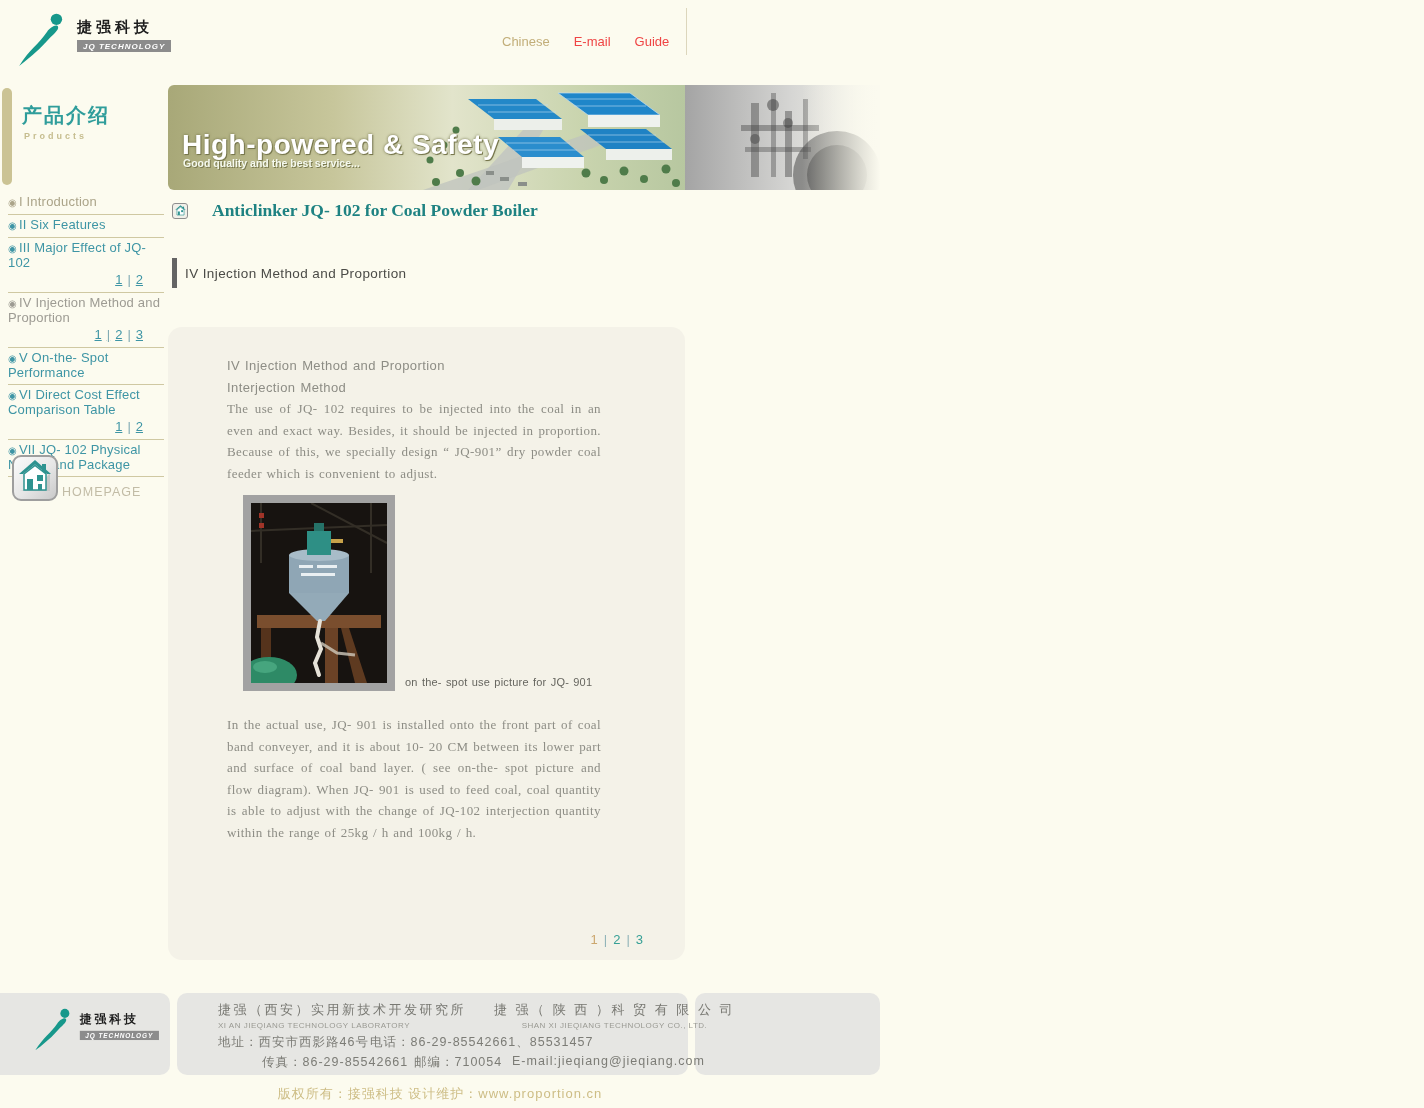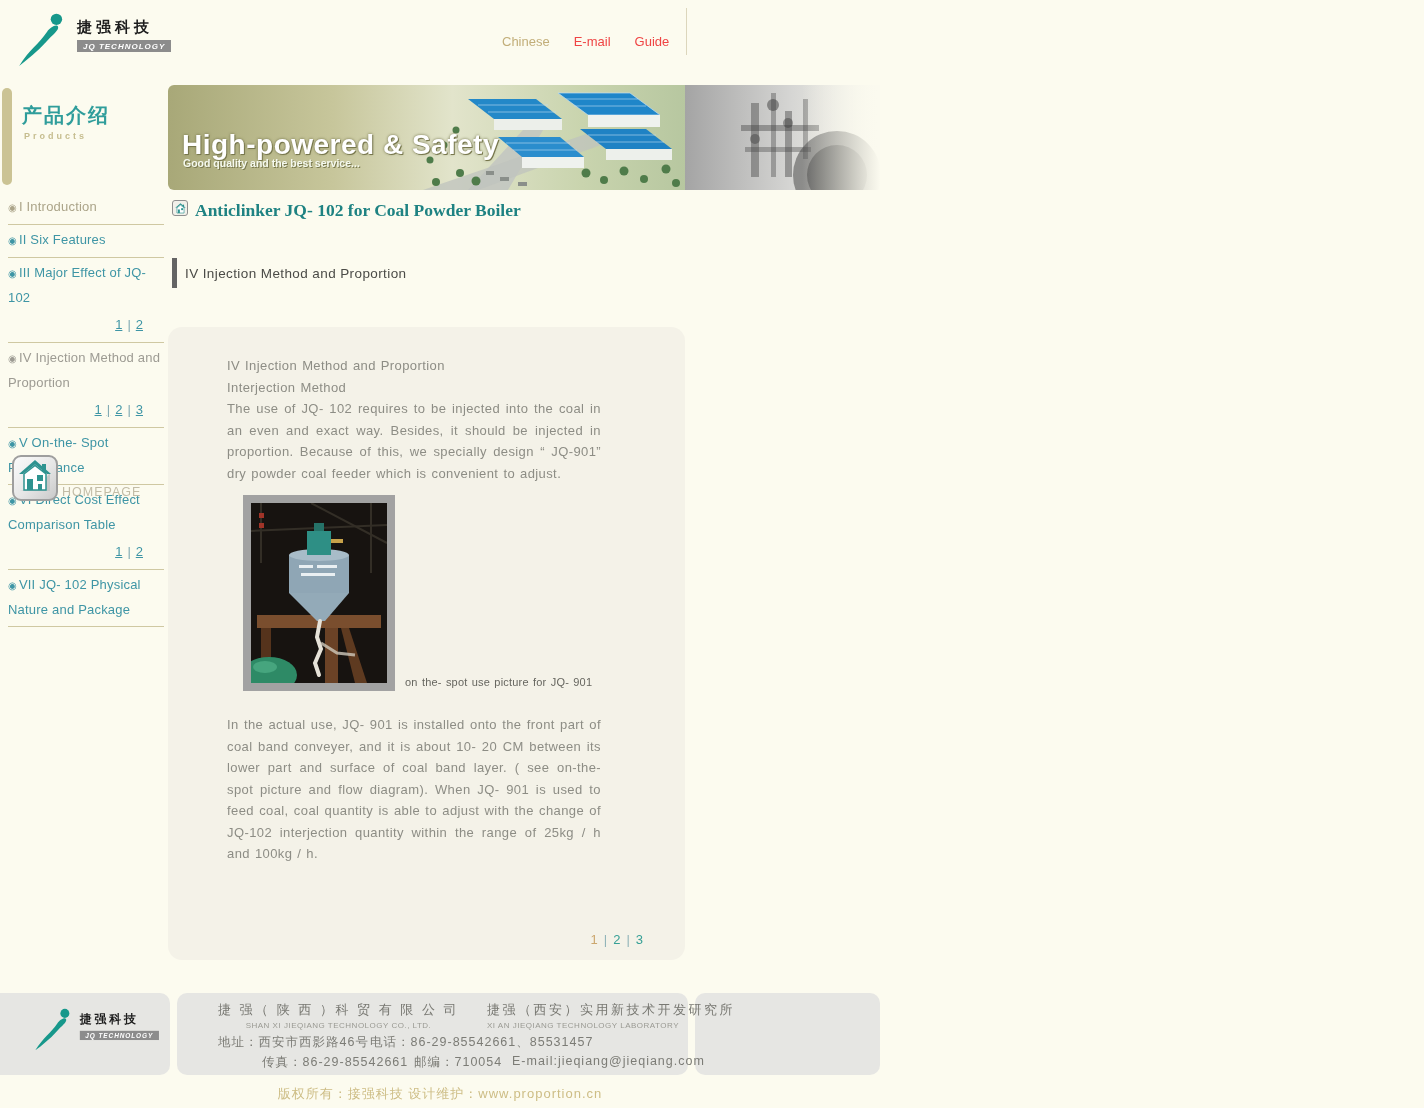--- a/index.html
+++ b/index.html
@@ -18,21 +18,21 @@
   .topnav{display:flex;gap:24px;font-size:13px;}
   .topnav a{text-decoration:none;cursor:pointer;}
   .nav-tan{color:#C2AE79;}
   .nav-blue{color:#ef4444;}
   .hdr-divider{width:1px;height:47px;background:#DCD6BC;}
 
   
   .side-strip{width:10px;height:97px;background:#CBC394;border-radius:5px;}
   .side-title{font-size:20px;font-weight:bold;color:#2F9D9B;letter-spacing:2px;}
   .side-sub{font-size:9px;font-weight:bold;color:#C6BD8F;letter-spacing:3px;}
-  .menu{width:156px;font-size:13px;line-height:24px;}
+  .menu{width:156px;font-size:13px;line-height:14px;}
   .m-block{border-bottom:1px solid #CFC8A2;padding:3px 0 4px;}
   .m-item{cursor:pointer;letter-spacing:0.2px;}
   .teal{color:#3E95A5;}
   .muted-tan{color:#ABA489;}
   .muted-gray{color:#9D9B93;}
   .bullet{font-size:10px;margin-right:2px;}
   .m-pages{text-align:right;padding:3px 18px 1px 0;color:#3E95A5;text-decoration:underline;}
   .m-pages a{color:#3E95A5;text-decoration:none;cursor:pointer;padding:0 3px;}
   .m-pages .psep{color:#7FA9B2;padding:0 2px;}
   .home-row{display:flex;align-items:flex-end;gap:4px;}
@@ -43,32 +43,32 @@
 
   
   .banner-left{left:168px;top:85px;width:517px;height:105px;border-radius:6px 0 0 6px;overflow:hidden;}
   .banner-right{left:685px;top:85px;width:195px;height:105px;overflow:hidden;}
   .banner-head{left:14px;top:44px;font-size:28px;font-weight:bold;color:#FFFFFF;
     text-shadow:1px 1px 0 #77774D,0 0 3px #6E6E46;letter-spacing:0.5px;}
   .banner-sub{left:15px;top:72px;font-size:10.5px;font-weight:bold;color:#F5F9EE;
     text-shadow:1px 1px 0 #7A7A50;}
 
   
-  .page-title-row{left:172px;top:200px;display:flex;gap:7px;}
+  .page-title-row{left:172px;top:200px;display:flex;align-items:center;gap:24px;}
   .mini-icon{width:16px;height:16px;border:1px solid #8E8E8E;border-radius:3px;
     background:#F1F0E9;display:flex;align-items:center;justify-content:center;box-sizing:border-box;}
   .page-title{font-family:"Liberation Serif",serif;font-weight:bold;font-size:17.5px;color:#1E8282;}
   .section-row{left:172px;top:258px;display:flex;align-items:center;gap:8px;}
   .section-bar{width:5px;height:30px;background:#646464;}
   .section-title{font-size:13.5px;color:#4B4B47;letter-spacing:0.4px;}
 
   .content-box{left:168px;top:327px;width:517px;height:633px;background:#F4F2E8;border-radius:14px;}
   .box-inner{padding:28px 84px 0 59px;font-size:13px;color:#8D8D85;line-height:21.5px;
     letter-spacing:0.4px;word-spacing:1px;}
-  .p-just{text-align:justify;}
+  .p-just{text-align:justify;font-family:Liberation Serif, serif;}
   .photo-row{display:flex;align-items:flex-end;margin:11px 0 0 16px;}
   .photo-frame{border:8px solid #A2A2A2;width:136px;height:180px;background:#171310;flex:none;}
   .photo-caption{font-size:11px;color:#66665F;letter-spacing:0.2px;margin:0 0 2px 10px;line-height:14px;}
   .para2{margin-top:23px;}
   .pagination{position:absolute;right:38px;bottom:13px;font-size:13px;letter-spacing:1px;}
   .pagination .pg{cursor:pointer;padding:0 3px;color:#36A096;}
   .pagination .pg.current{color:#CBA76E;cursor:default;}
   .pagination .pg-sep{color:#8FB3B8;padding:0 2px;}
 
   
@@ -346,26 +346,26 @@
     </svg>
   </span>
   <span style="display:flex;flex-direction:column;margin-left:2px;">
     <span class="logo-txt-zh" style="font-size:13px;letter-spacing:3px;margin-top:6px;">捷强科技</span>
     <span class="logo-box" style="font-size:7px;">JQ TECHNOLOGY</span>
   </span>
 </div>
 
 <div class="abs f-orgs">
   <div>
+    <div class="f-org-zh">捷强（西安）实用新技术开发研究所</div>
+    <div class="f-org-en">XI AN JIEQIANG TECHNOLOGY LABORATORY</div>
+  </div>
+  <div>
     <div class="f-org-zh">捷 强（ 陕 西 ）科 贸 有 限 公 司</div>
     <div class="f-org-en" style="text-align:center;">SHAN XI JIEQIANG TECHNOLOGY CO., LTD.</div>
-  </div>
-  <div>
-    <div class="f-org-zh">捷强（西安）实用新技术开发研究所</div>
-    <div class="f-org-en">XI AN JIEQIANG TECHNOLOGY LABORATORY</div>
   </div>
 </div>
 
 <div class="abs f-row f-row2">
   <span class="f-cell1">地址：西安市西影路46号</span>
   <span>电话：86-29-85542661、85531457</span>
 </div>
 <div class="abs f-row f-row3">
   <span class="f-cell1">传真：86-29-85542661</span>
   <span class="f-cell2">邮编：710054</span>

